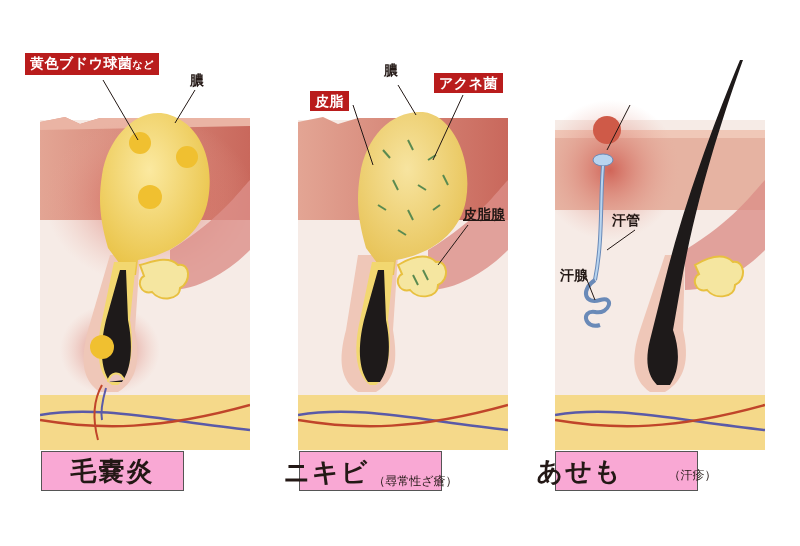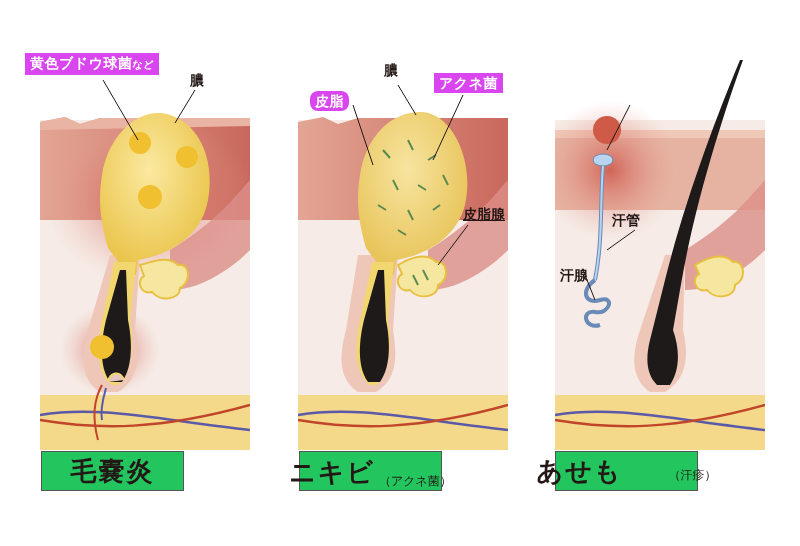--- a/index.html
+++ b/index.html
@@ -1,25 +1,25 @@
 <!DOCTYPE html>
 <html><head>
 <meta charset="utf-8">
 <style>
   html, body { margin:0; padding:0; background:#ffffff; }
   body { width:800px; height:546px; position:relative; overflow:hidden;
          font-family:"DejaVu Sans", "Liberation Sans", sans-serif; }
   .panel { position:absolute; top:0; width:210px; height:546px; }
   .panel svg.art { position:absolute; left:0; top:0; }
-  .tag { position:absolute; background:#d946ef; color:#ffffff; font-weight:bold;
+  .tag { position:absolute; background:#b91c1c; color:#ffffff; font-weight:bold;
          font-size:14px; line-height:20px; padding:0 5px; white-space:nowrap; letter-spacing:0.5px; }
   .tag small { font-size:10px; font-weight:bold; }
   .plain { position:absolute; color:#231815; font-size:14px; font-weight:bold; white-space:nowrap; }
   .caption { position:absolute; top:451px; height:40px; border:1.5px solid #555;
-             background:#22c55e; display:flex; align-items:center; justify-content:center;
+             background:#f9a8d4; display:flex; align-items:center; justify-content:center;
              color:#231815; white-space:nowrap; box-sizing:border-box; }
   .caption .main { font-size:26px; font-weight:bold; letter-spacing:2px; }
   .caption .sub { font-size:12px; margin-left:4px; margin-top:8px; }
 </style>
 </head>
 <body>
 
 <div class="panel" style="left:40px;">
   <svg class="art" width="210" height="450" viewBox="0 0 210 450">
     <defs>
@@ -103,21 +103,21 @@
         <line x1="125" y1="270" x2="130" y2="280"></line>
     </g>
     <rect x="0" y="395" width="210" height="55" fill="#f5d98a"></rect>
     <path d="M0,415 C60,405 120,420 210,430" stroke="#5a5aa8" stroke-width="2.5" fill="none"></path>
     <path d="M0,420 C60,430 120,430 210,405" stroke="#c0452a" stroke-width="2.5" fill="none"></path>
     <line x1="55" y1="105" x2="75" y2="165" stroke="#231815" stroke-width="1"></line>
     <line x1="100" y1="85" x2="118" y2="115" stroke="#231815" stroke-width="1"></line>
     <line x1="165" y1="95" x2="135" y2="160" stroke="#231815" stroke-width="1"></line>
     <line x1="170" y1="225" x2="140" y2="265" stroke="#231815" stroke-width="1"></line>
   </svg>
-  <div class="tag" style="left:12px; top:91px;border-radius:8px;">皮脂</div>
+  <div class="tag" style="left:12px; top:91px;">皮脂</div>
   <div class="plain" style="left:86px; top:62px;">膿</div>
   <div class="tag" style="left:136px; top:73px;">アクネ菌</div>
   <div class="plain" style="left:165px; top:206px;text-decoration:underline;">皮脂腺</div>
 </div>
 
 <div class="panel" style="left:555px;">
   <svg class="art" width="210" height="450" viewBox="0 0 210 450">
     <defs>
       <radialGradient id="infl3" cx="0.5" cy="0.5" r="0.5">
           <stop offset="0" stop-color="#c94a3f" stop-opacity="0.75"></stop>
@@ -148,18 +148,18 @@
   </svg>
   <div class="plain" style="left:57px; top:212px;">汗管</div>
   <div class="plain" style="left:5px; top:267px;">汗腺</div>
 </div>
 
 <div class="caption" style="left:41px; width:143px;">
   <span class="main">毛嚢炎</span>
 </div>
 <div class="caption" style="left:299px; width:143px;align-items:flex-end;">
   <span class="main">ニキビ</span>
-  <span class="sub">（アクネ菌）</span>
+  <span class="sub">（尋常性ざ瘡）</span>
 </div>
 <div class="caption" style="left:555px; width:143px;gap:42px;">
   <span class="main">あせも</span>
   <span class="sub">（汗疹）</span>
 </div>
 
 </body></html>

